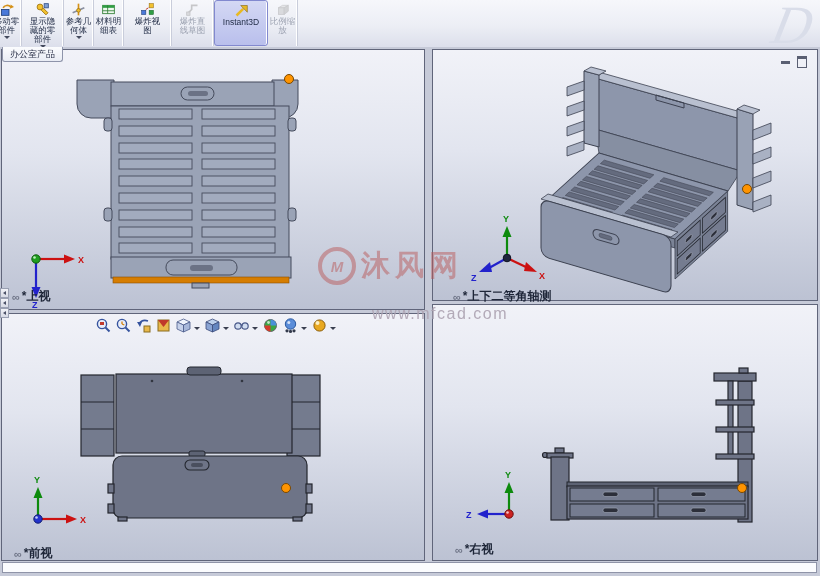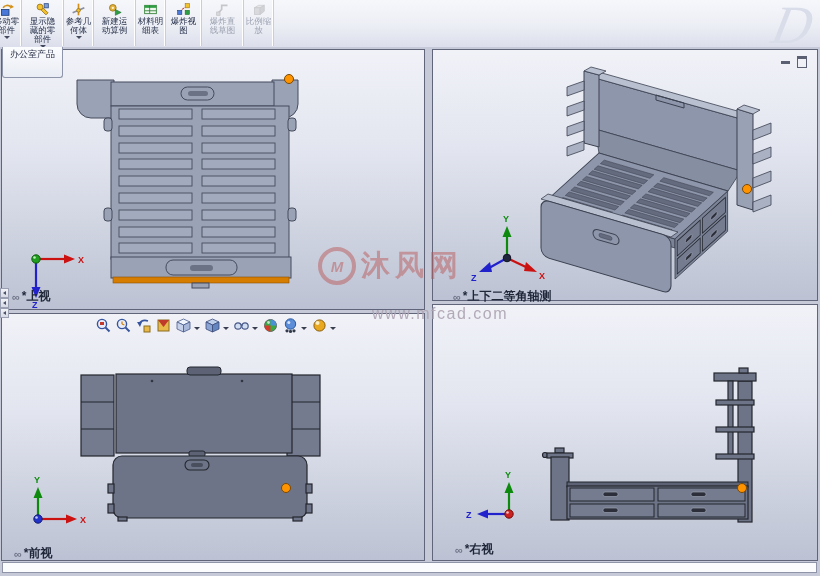--- a/index.html
+++ b/index.html
@@ -13,24 +13,24 @@
   .rbtn{width:40px;height:46px;display:flex;flex-direction:column;align-items:center;padding-top:2px;
         border-right:1px solid #c9cddb;box-shadow:inset -1px 0 0 #ffffff;box-sizing:border-box;cursor:default;}
   .rbtn .ricon{width:15px;height:15px;flex:none;}
   .rbtn .rlb{font-size:8.5px;line-height:9px;color:#1f2a44;text-align:center;white-space:nowrap;}
   .rbtn .rlb span{display:block;}
   .dd{width:0;height:0;border-left:3px solid transparent;border-right:3px solid transparent;
       border-top:3px solid #444a5e;margin-top:1px;}
   .rbtn.dis .rlb{color:#9ba1b0;text-align:center;}
   .rbtn.dis .ricon{opacity:.45;filter:grayscale(1);}
   .rbtn.sel{background:linear-gradient(#d4d8f4,#b9bfec);border:1px solid #8289cf;border-radius:3px;width:54px;}
-  .w30{width:30px}.w36{width:36px}.w38{width:30px}.w42{width:42px}
+  .w30{width:30px}.w36{width:48px}.w38{width:30px}.w42{width:42px}
   .dlogo{position:absolute;right:8px;top:-6px;font-family:"Liberation Serif","DejaVu Serif",serif;
          font-style:italic;font-size:54px;color:#d9dde9;transform:skewX(-12deg);}
-  .cmdtab{position:absolute;left:2px;top:47px;height:13px;padding:1px 7px 16px 7px;z-index:20;
+  .cmdtab{position:absolute;left:2px;top:47px;height:13px;padding:1px 7px 0 7px;z-index:20;
           background:linear-gradient(#fbfcfe,#e9ecf4);border:1px solid #8e94aa;border-top:none;
           border-radius:0 0 3px 3px;font-size:9px;color:#2a3048;}
 
   
   .gfx{position:absolute;left:0;top:47px;width:820px;height:529px;background:#c6cad8;}
   .pane{position:absolute;background:linear-gradient(#f1f2f8 0%,#e2e5ef 40%,#bcc2d3 100%);
         border:1px solid #60657a;box-sizing:border-box;}
   #pane-tl{left:1px;top:2px;width:424px;height:261px;}
   #pane-tr{left:432px;top:2px;width:386px;height:252px;}
   #pane-bl{left:1px;top:266px;width:424px;height:248px;}
@@ -138,31 +138,20 @@
           <line x1="2" y1="13" x2="16" y2="7" stroke="#8a8fa0" stroke-width="2"></line>
           <circle cx="9" cy="10" r="2.2" fill="#f2c12e" stroke="#9c7210"></circle>
         </svg>
         <span class="rlb">
             <span>参考几</span>
             <span>何体</span>
           </span>
         <span class="dd"></span>
       </div>
 
-      <div class="rbtn w42">
-        <svg class="ricon" viewBox="0 0 18 18">
-          <circle cx="7" cy="7" r="4" fill="#e2b13c" stroke="#9a7516"></circle>
-          <circle cx="7" cy="7" r="1.4" fill="#fff3cf"></circle>
-          <polygon points="10,9 17,12.5 10,16" fill="#2e9e44" stroke="#1c6b2c" stroke-width="0.7"></polygon>
-        </svg>
-        <span class="rlb">
-            <span>新建运</span>
-            <span>动算例</span>
-          </span>
-      </div>
 
       <div class="rbtn w40 w38">
         <svg class="ricon" viewBox="0 0 18 18">
           <rect x="2" y="4" width="14" height="10" fill="#eef7ee" stroke="#2e7d32"></rect>
           <rect x="2" y="4" width="14" height="3" fill="#2e9e44"></rect>
           <line x1="2" y1="10.5" x2="16" y2="10.5" stroke="#2e7d32"></line>
           <line x1="8" y1="4" x2="8" y2="14" stroke="#2e7d32"></line>
         </svg>
         <span class="rlb">
             <span>材料明</span>
@@ -187,20 +176,29 @@
         <svg class="ricon" viewBox="0 0 18 18">
           <polyline points="3,14 8,9 8,4 15,4" fill="none" stroke="#8a8fa0" stroke-width="2"></polyline>
           <rect x="2" y="12" width="4" height="4" fill="#b9bdc9" stroke="#8a8fa0"></rect>
         </svg>
         <span class="rlb">
             <span>爆炸直</span>
             <span>线草图</span>
           </span>
       </div>
 
+      <div class="rbtn sel">
+        <svg class="ricon" viewBox="0 0 18 18">
+          <line x1="3" y1="15" x2="11" y2="7" stroke="#e8b923" stroke-width="3"></line>
+          <polygon points="8,3 16,3 16,11" fill="#e8b923" stroke="#8a6d1f" stroke-width="0.8"></polygon>
+        </svg>
+        <span class="rlb">
+            <span>Instant3D</span>
+          </span>
+      </div>
 
       <div class="rbtn w38 dis">
         <svg class="ricon" viewBox="0 0 18 18">
           <polygon points="4,7 9,4 16,4 11,7" fill="#cfd3dd" stroke="#8a8fa0" stroke-width="0.8"></polygon>
           <rect x="4" y="7" width="7" height="8" fill="#b9bdc9" stroke="#8a8fa0" stroke-width="0.8"></rect>
           <polygon points="11,7 16,4 16,11 11,15" fill="#a6abb8" stroke="#8a8fa0" stroke-width="0.8"></polygon>
         </svg>
         <span class="rlb">
             <span>比例缩</span>
             <span>放</span>

